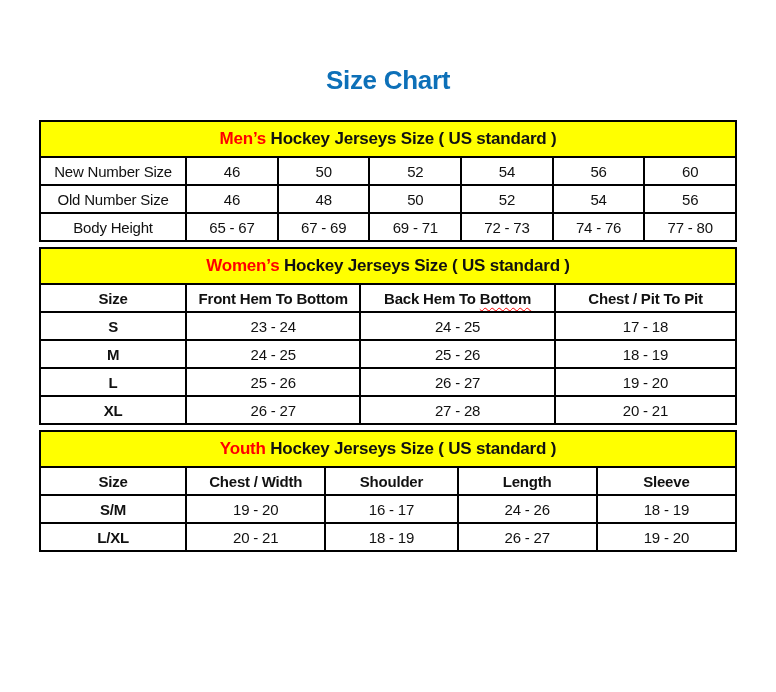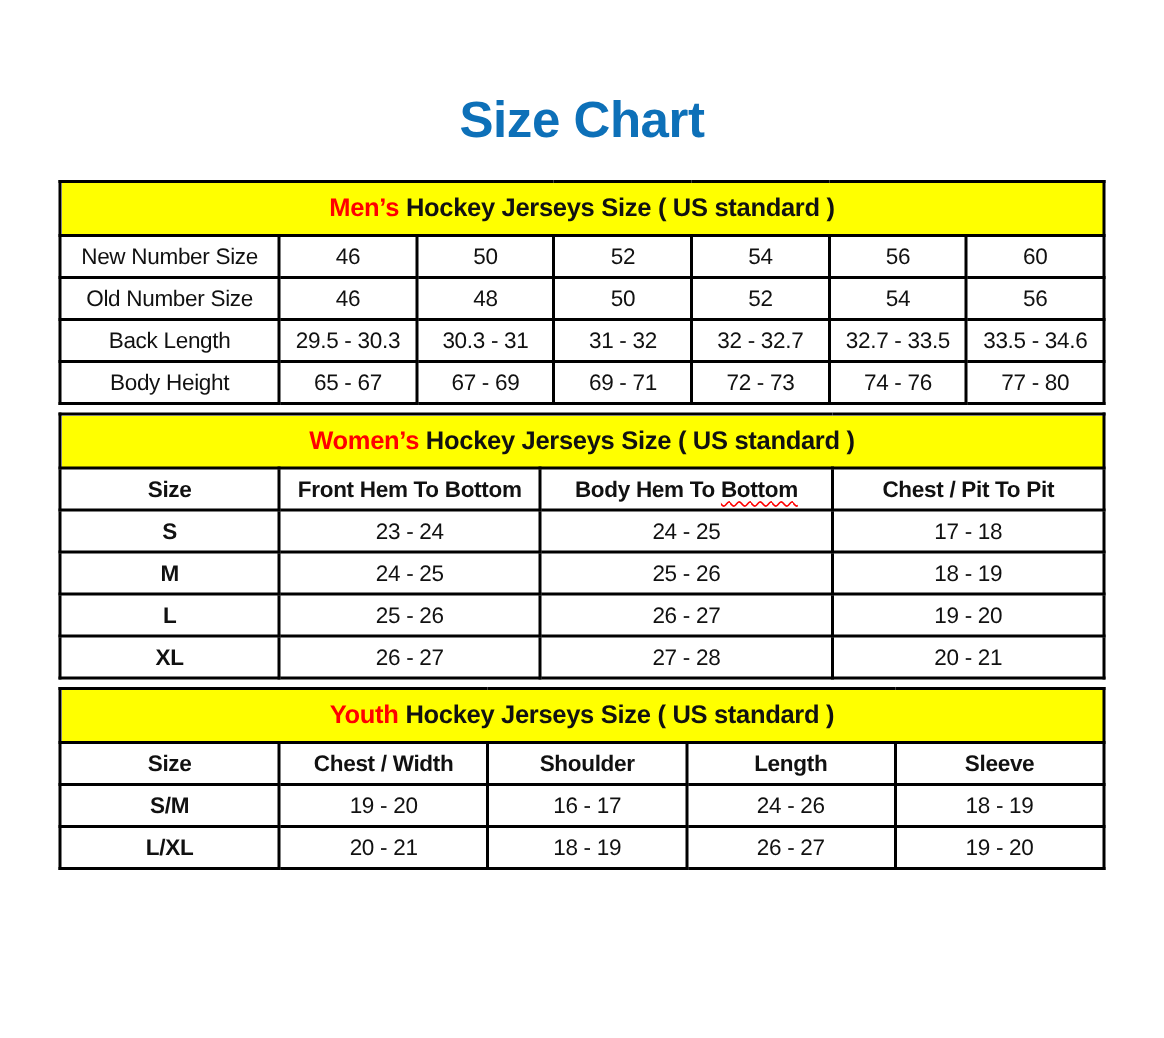--- a/index.html
+++ b/index.html
@@ -9,21 +9,21 @@
     height: 692px;
     background: #ffffff;
     font-family: "Liberation Sans", sans-serif;
     color: #111111;
     overflow: hidden;
   }
   .page-title {
     margin: 0 0 22px 0;
     padding-top: 62px;
     text-align: center;
-    font-size: 34px;
+    font-size: 26px;
     line-height: 36px;
     font-weight: bold;
     letter-spacing: -0.3px;
     color: var(--title-blue, #0d70b8);
   }
   .size-table {
     width: 698px;
     margin: 0 auto 5px auto;
     border-collapse: collapse;
     table-layout: fixed;
@@ -93,29 +93,20 @@
         <tr>
           <td class="row-label">Old Number Size</td>
           <td>46</td>
           <td>48</td>
           <td>50</td>
           <td>52</td>
           <td>54</td>
           <td>56</td>
         </tr>
         <tr>
-          <td class="row-label">Back Length</td>
-          <td>29.5 - 30.3</td>
-          <td>30.3 - 31</td>
-          <td>31 - 32</td>
-          <td>32 - 32.7</td>
-          <td>32.7 - 33.5</td>
-          <td>33.5 - 34.6</td>
-        </tr>
-        <tr>
           <td class="row-label">Body Height</td>
           <td>65 - 67</td>
           <td>67 - 69</td>
           <td>69 - 71</td>
           <td>72 - 73</td>
           <td>74 - 76</td>
           <td>77 - 80</td>
         </tr>
       </tbody>
   </table>
@@ -127,21 +118,21 @@
         <col style="width:28%">
         <col style="width:26%">
     </colgroup>
     <tbody>
         <tr>
           <td colspan="4" class="banner"><span class="accent">Women’s</span> Hockey Jerseys Size ( US standard )</td>
         </tr>
         <tr>
           <th>Size</th>
           <th>Front Hem To Bottom</th>
-          <th><span>Body Hem To </span><span class="squiggle">Bottom</span></th>
+          <th><span>Back Hem To </span><span class="squiggle">Bottom</span></th>
           <th>Chest / Pit To Pit</th>
         </tr>
         <tr>
           <td class="row-label">S</td>
           <td>23 - 24</td>
           <td>24 - 25</td>
           <td>17 - 18</td>
         </tr>
         <tr>
           <td class="row-label">M</td>

